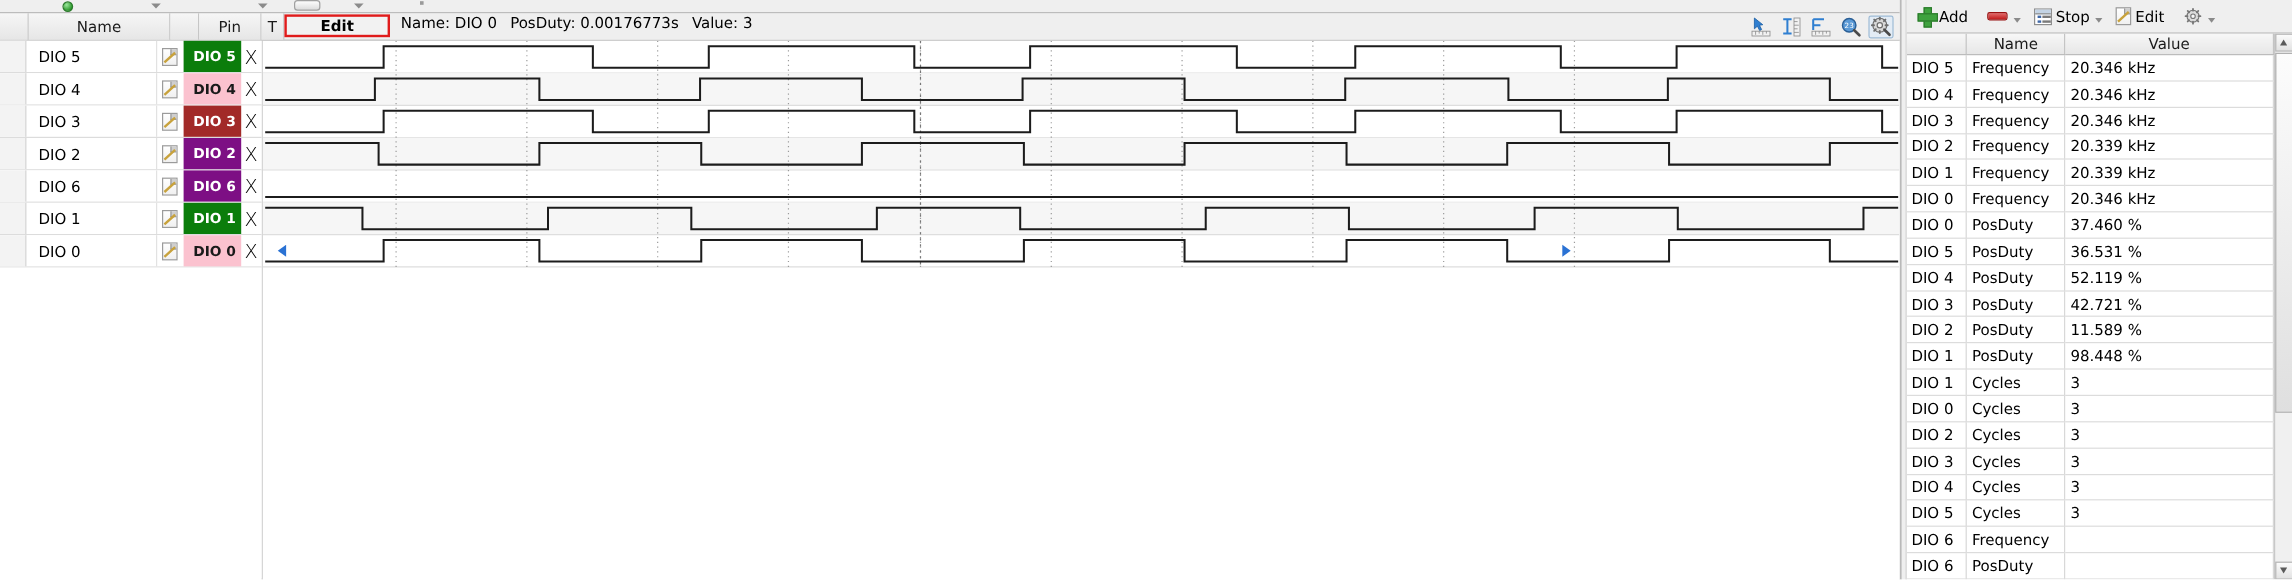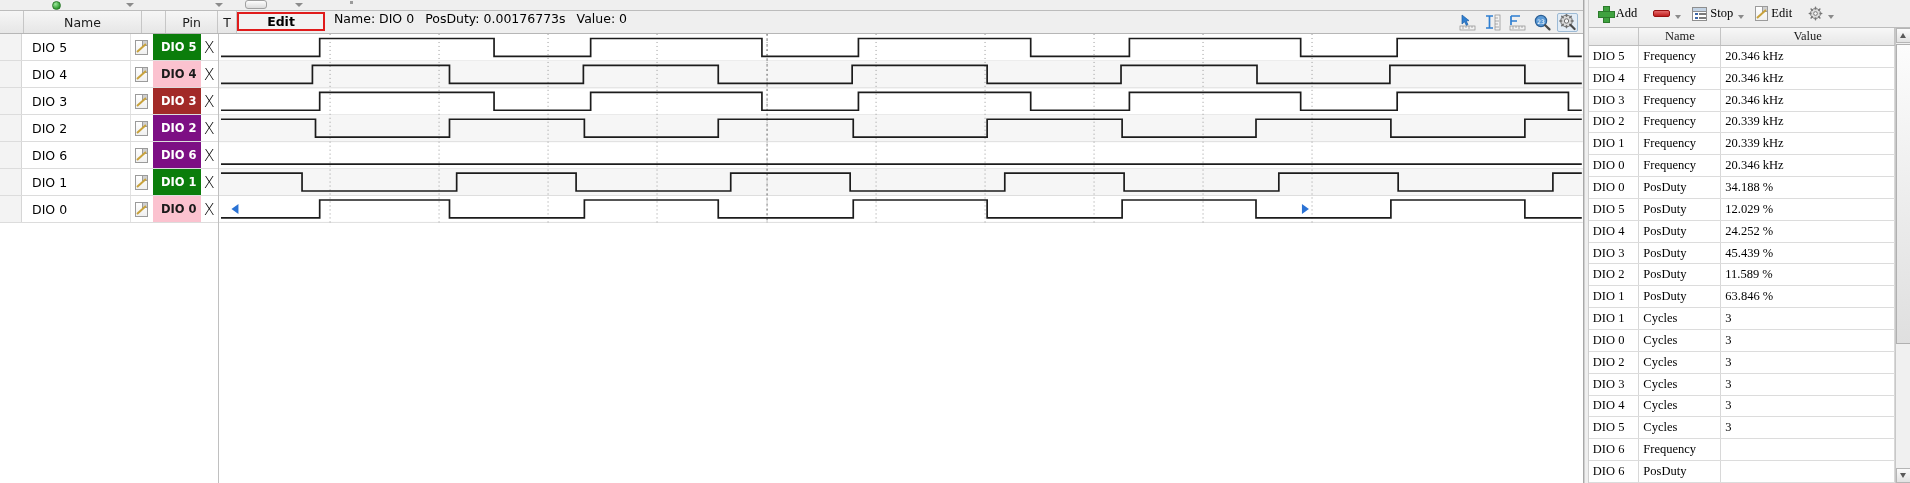--- a/index.html
+++ b/index.html
@@ -117,21 +117,21 @@
   .pencil-ic:before { content: ""; position: absolute; right: 0; top: 0;
     width: 4px; height: 4px; background: #cfcfcf;
     border-left: 1px solid #9b9b9b; border-bottom: 1px solid #9b9b9b; }
 
   
   #plot { flex: 1; position: relative; background: #ffffff; overflow: hidden; }
   #plot-svg { position: absolute; inset: 0; }
 
   
   #right-panel { width: 322px; height: 483px; background: #ffffff;
-                 display: flex; flex-direction: column; font-family: Liberation Serif, serif; }
+                 display: flex; flex-direction: column; }
   #rp-toolbar { height: 28px; background: #efefef; border-bottom: 1px solid #bdbdbd;
                 display: flex; align-items: center; padding-left: 6px; gap: 2px; }
   .rp-item { display: flex; align-items: center; gap: 3px; padding: 1px 3px;
              cursor: pointer; border-radius: 2px; font-size: 12.5px; }
   .rp-caret { width: 0; height: 0; border-left: 3.5px solid transparent;
               border-right: 3.5px solid transparent; border-top: 4px solid #8a8a8a;
               margin-top: 7px; cursor: pointer; }
 
   .plus-ic { position: relative; width: 15px; height: 15px; }
   .plus-ic:before, .plus-ic:after { content: ""; position: absolute;
@@ -201,21 +201,21 @@
     <div id="wave-header">
       <div class="hcell" id="h-handle"></div>
       <div class="hcell" id="h-name">Name</div>
       <div class="hcell" id="h-edit"></div>
       <div class="hcell" id="h-pin">Pin</div>
       <div class="hcell" id="h-t">T</div>
       <div id="stop-btn">Edit</div>
       <div id="status-line">
         <span>Name: DIO  0</span>
         <span>PosDuty: 0.00176773s</span>
-        <span>Value: 0</span>
+        <span>Value: 3</span>
       </div>
       <div id="hdr-tools">
         <div class="tbtn">
           <svg width="19" height="17" viewBox="0 0 19 17">
             <path d="M4 1 L4 10 L6.5 7.8 L8.4 11.5 L10 10.6 L8.2 7 L11 6.6 Z" fill="#2f7fd1" stroke="#1d5fa5" stroke-width="0.7"></path>
             <rect x="2" y="12" width="15" height="4" fill="#f2f2f2" stroke="#8d8d8d" stroke-width="0.7"></rect>
             <path d="M5 12 L5 15 M8 12 L8 14 M11 12 L11 15 M14 12 L14 14" stroke="#8d8d8d" stroke-width="0.7"></path>
           </svg>
         </div>
         <div class="tbtn">
@@ -433,46 +433,46 @@
               <td class="col-val">20.339 kHz</td>
             </tr>
             <tr>
               <td class="col-dio">DIO 0</td>
               <td class="col-nm">Frequency</td>
               <td class="col-val">20.346 kHz</td>
             </tr>
             <tr>
               <td class="col-dio">DIO 0</td>
               <td class="col-nm">PosDuty</td>
-              <td class="col-val">34.188 %</td>
+              <td class="col-val">37.460 %</td>
             </tr>
             <tr>
               <td class="col-dio">DIO 5</td>
               <td class="col-nm">PosDuty</td>
-              <td class="col-val">12.029 %</td>
+              <td class="col-val">36.531 %</td>
             </tr>
             <tr>
               <td class="col-dio">DIO 4</td>
               <td class="col-nm">PosDuty</td>
-              <td class="col-val">24.252 %</td>
+              <td class="col-val">52.119 %</td>
             </tr>
             <tr>
               <td class="col-dio">DIO 3</td>
               <td class="col-nm">PosDuty</td>
-              <td class="col-val">45.439 %</td>
+              <td class="col-val">42.721 %</td>
             </tr>
             <tr>
               <td class="col-dio">DIO 2</td>
               <td class="col-nm">PosDuty</td>
               <td class="col-val">11.589 %</td>
             </tr>
             <tr>
               <td class="col-dio">DIO 1</td>
               <td class="col-nm">PosDuty</td>
-              <td class="col-val">63.846 %</td>
+              <td class="col-val">98.448 %</td>
             </tr>
             <tr>
               <td class="col-dio">DIO 1</td>
               <td class="col-nm">Cycles</td>
               <td class="col-val">3</td>
             </tr>
             <tr>
               <td class="col-dio">DIO 0</td>
               <td class="col-nm">Cycles</td>
               <td class="col-val">3</td>

